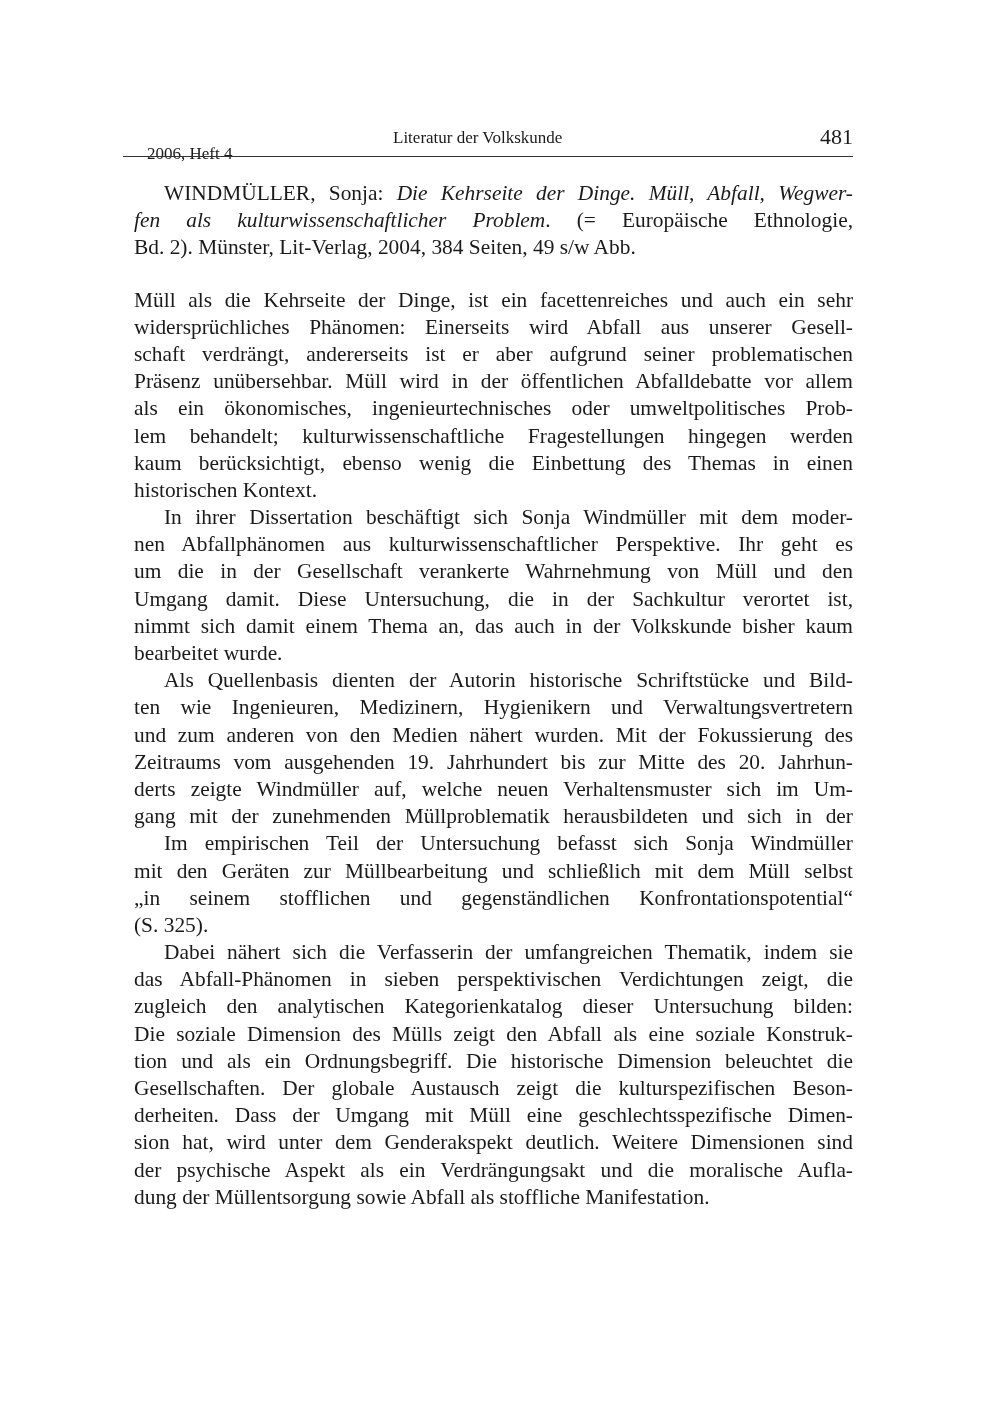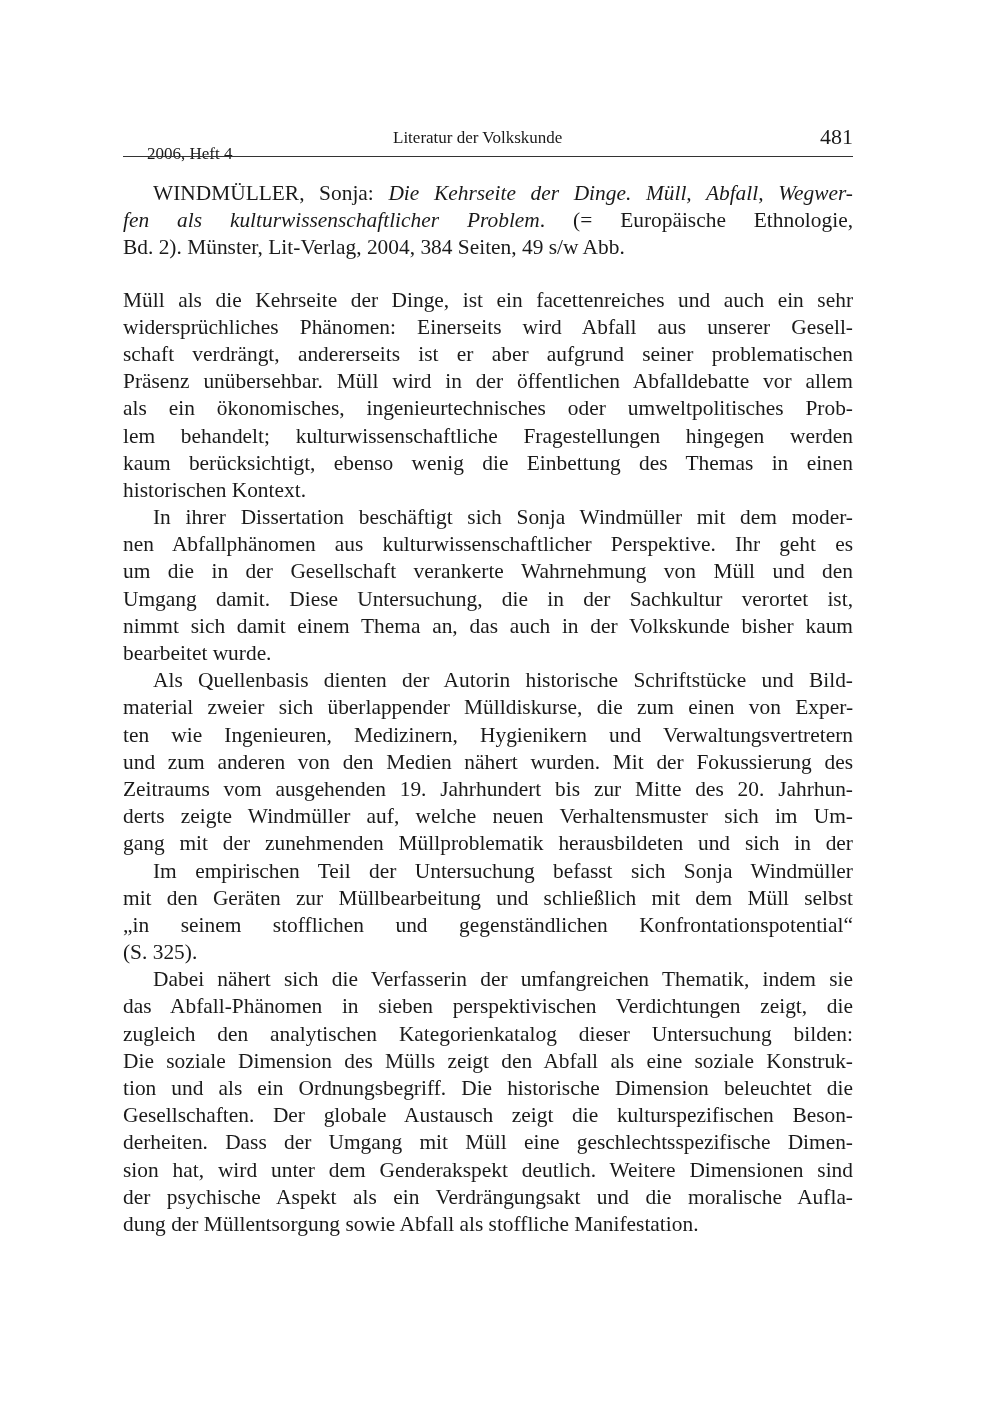--- a/index.html
+++ b/index.html
@@ -7,21 +7,21 @@
            font-family: "Liberation Serif", "DejaVu Serif", serif; color: #1a1a1a; }
     .page { position: absolute; left: 0; top: 0; width: 1000px; height: 1414px; }
     .header { position: absolute; left: 123px; top: 124px; width: 730px; height: 28px; }
     .hdr-left { position: absolute; left: 0; top: 20px; font-size: 17px; margin-left: 24px; }
     .hdr-center { position: absolute; left: 270px; top: 4px; font-size: 17px; }
     .hdr-right { position: absolute; right: 0; top: 0; font-size: 22px; text-align: right; }
     .rule { position: absolute; left: 123px; top: 156px; width: 730px; height: 1px; background: #333; }
     .content { position: absolute; left: 123px; top: 180px; width: 730px; }
     .block { margin: 0; }
     .line { font-size: 21.4px; line-height: 27.2px; height: 27.2px; white-space: nowrap;
-            text-align: justify; text-align-last: justify; }
+            text-align: justify; text-align-last: justify; margin-left: 11px; }
     .line.last { text-align: right; text-align-last: left; }
     .line.indent { text-indent: 30px; }
     .citation { margin-bottom: 25px; }
     .it { font-style: italic; }
   </style>
 </head>
 <body>
 
 <div class="page">
   <div class="header">
@@ -51,21 +51,20 @@
         <div class="block">
           <div class="line indent">In ihrer Dissertation beschäftigt sich Sonja Windmüller mit dem moder-</div>
           <div class="line">nen Abfallphänomen aus kulturwissenschaftlicher Perspektive. Ihr geht es</div>
           <div class="line">um die in der Gesellschaft verankerte Wahrnehmung von Müll und den</div>
           <div class="line">Umgang damit. Diese Untersuchung, die in der Sachkultur verortet ist,</div>
           <div class="line">nimmt sich damit einem Thema an, das auch in der Volkskunde bisher kaum</div>
           <div class="line last">bearbeitet wurde.</div>
         </div>
         <div class="block">
           <div class="line indent">Als Quellenbasis dienten der Autorin historische Schriftstücke und Bild-</div>
-          <div class="line">material zweier sich überlappender Mülldiskurse, die zum einen von Exper-</div>
           <div class="line">ten wie Ingenieuren, Medizinern, Hygienikern und Verwaltungsvertretern</div>
           <div class="line">und zum anderen von den Medien nähert wurden. Mit der Fokussierung des</div>
           <div class="line">Zeitraums vom ausgehenden 19. Jahrhundert bis zur Mitte des 20. Jahrhun-</div>
           <div class="line">derts zeigte Windmüller auf, welche neuen Verhaltensmuster sich im Um-</div>
           <div class="line">gang mit der zunehmenden Müllproblematik herausbildeten und sich in der</div>
         </div>
         <div class="block">
           <div class="line indent">Im empirischen Teil der Untersuchung befasst sich Sonja Windmüller</div>
           <div class="line">mit den Geräten zur Müllbearbeitung und schließlich mit dem Müll selbst</div>
           <div class="line">„in seinem stofflichen und gegenständlichen Konfrontationspotential“</div>

